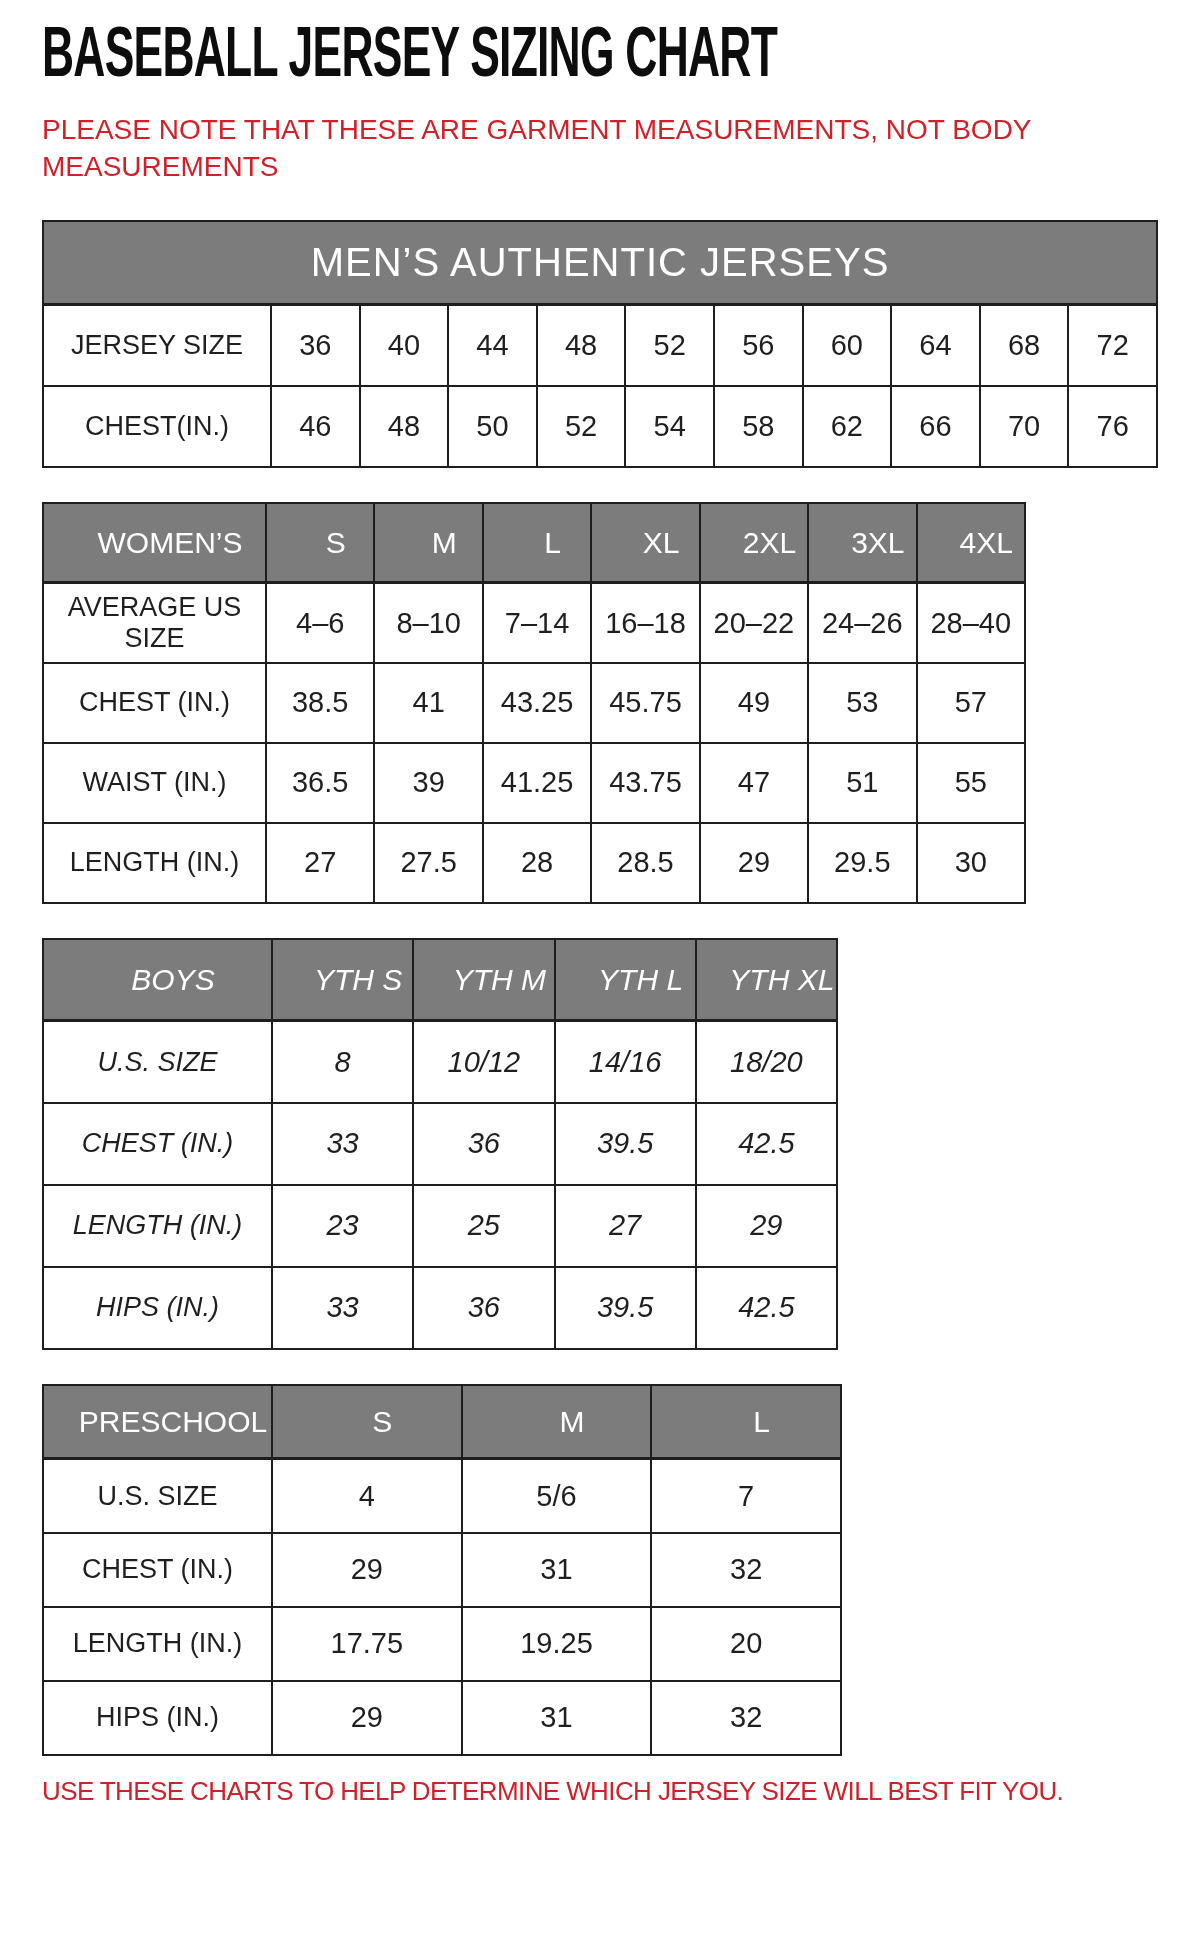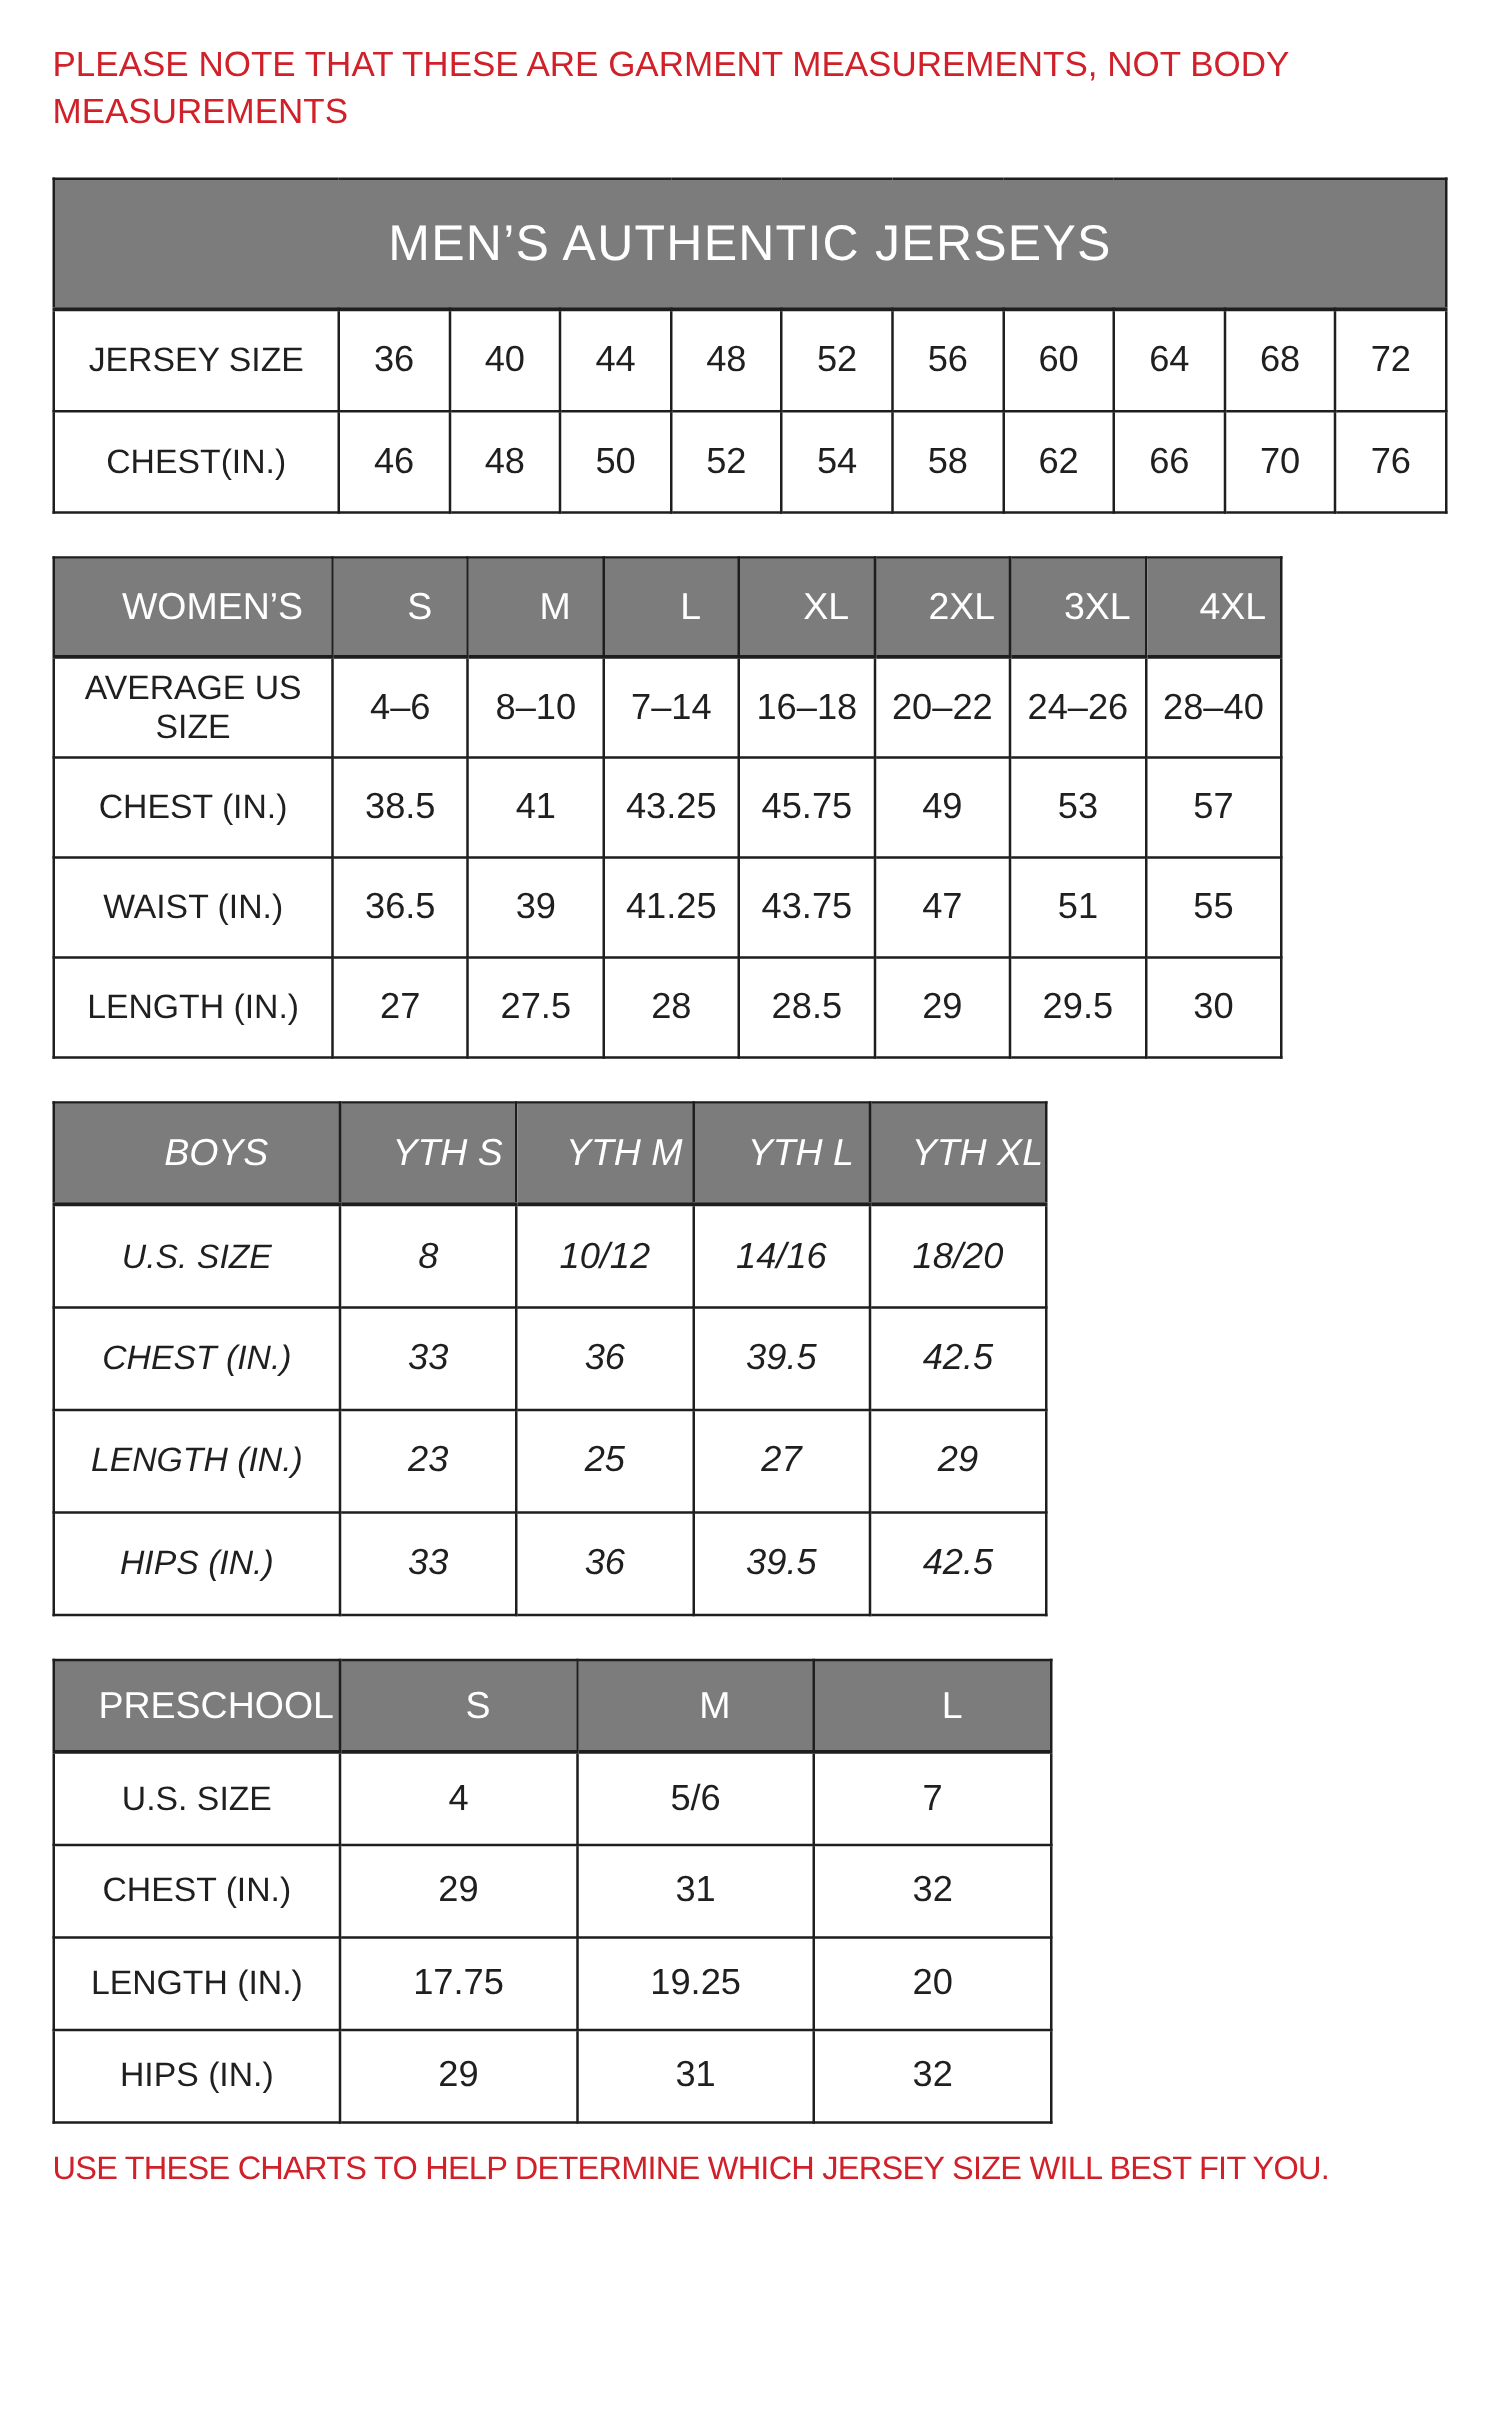--- a/index.html
+++ b/index.html
@@ -43,21 +43,21 @@
     background: #7c7c7c; color: #ffffff;
     border-bottom-width: 3px;
   }
   .tbl .banner { font-size: 40px; letter-spacing: 1px; font-weight: 400; }
   .tbl th.gray { font-size: 30px; padding-left: 31px; }
 
   
   .mens { width: 1116px; }
   .mens col.c-label { width: 228px; }
   .mens tr { height: 81px; }
-  .mens tr.r-banner { height: 105px; }
+  .mens tr.r-banner { height: 84px; }
 
   
   .womens { width: 984px; }
   .womens col.c-label { width: 223px; }
   .womens tr { height: 80px; }
   .womens td.lbl { line-height: 1.15; padding: 0 10px; }
 
   
   .boys { width: 796px; font-style: italic; }
   .boys col.c-label { width: 229px; }
@@ -72,20 +72,21 @@
     margin: 20px 0 0 0;
     font-size: 26px; letter-spacing: -0.6px; white-space: nowrap;
     color: #d02029;
   }
 </style>
 </head>
 <body>
 
 <div class="page">
 
+  <h1 class="title"><span class="title-text">BASEBALL JERSEY SIZING CHART</span></h1>
 
   <p class="note">PLEASE NOTE THAT THESE ARE GARMENT MEASUREMENTS, NOT BODY MEASUREMENTS</p>
 
   <table class="tbl mens">
     <colgroup>
         <col class="c-label">
         <col span="10">
       </colgroup>
     <thead>
       <tr class="r-banner">

